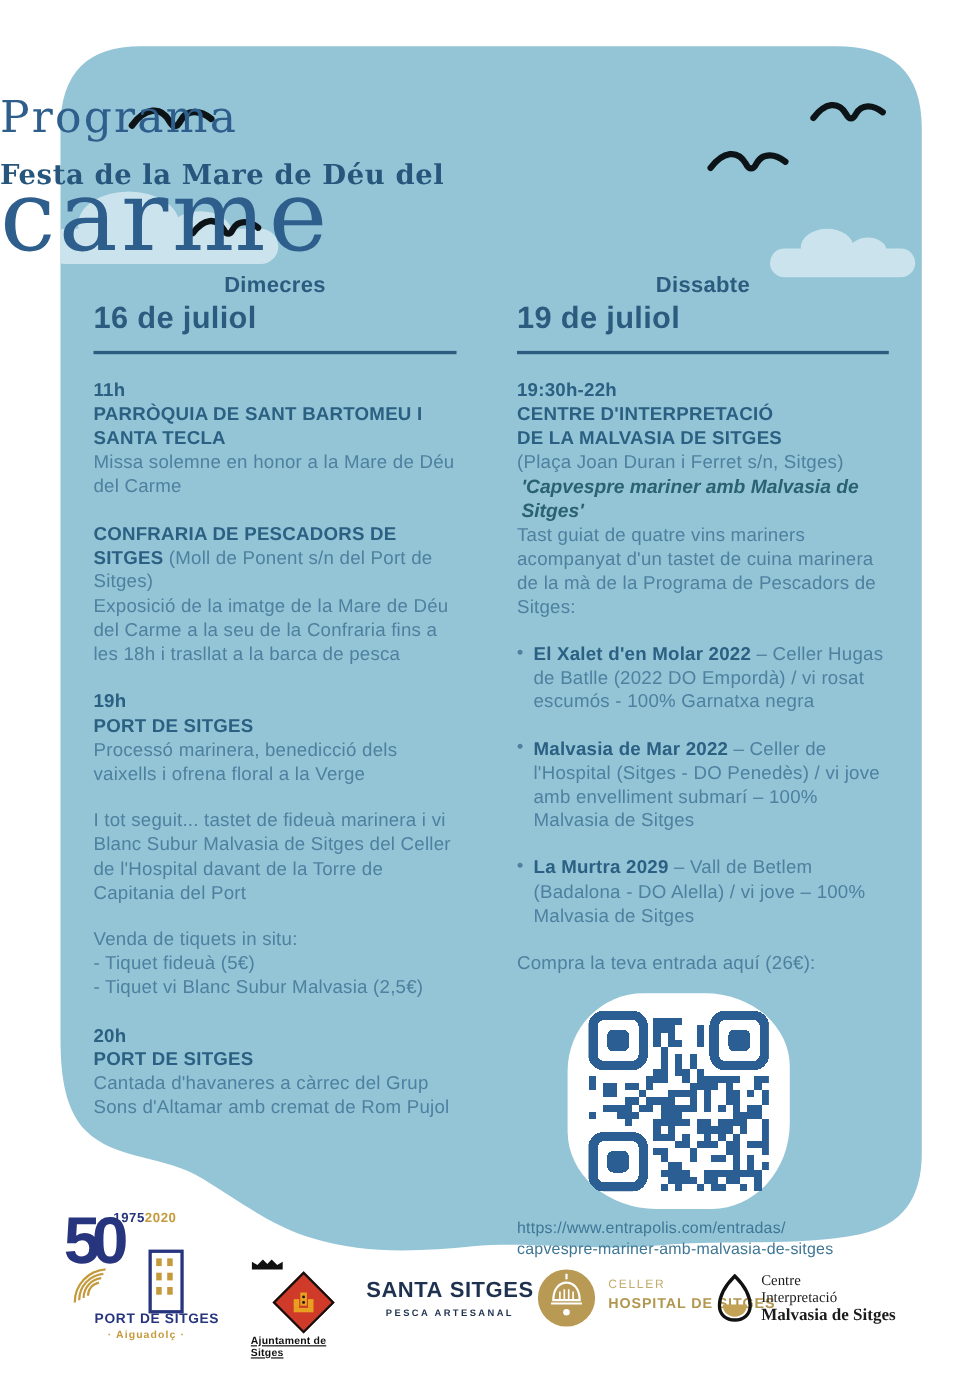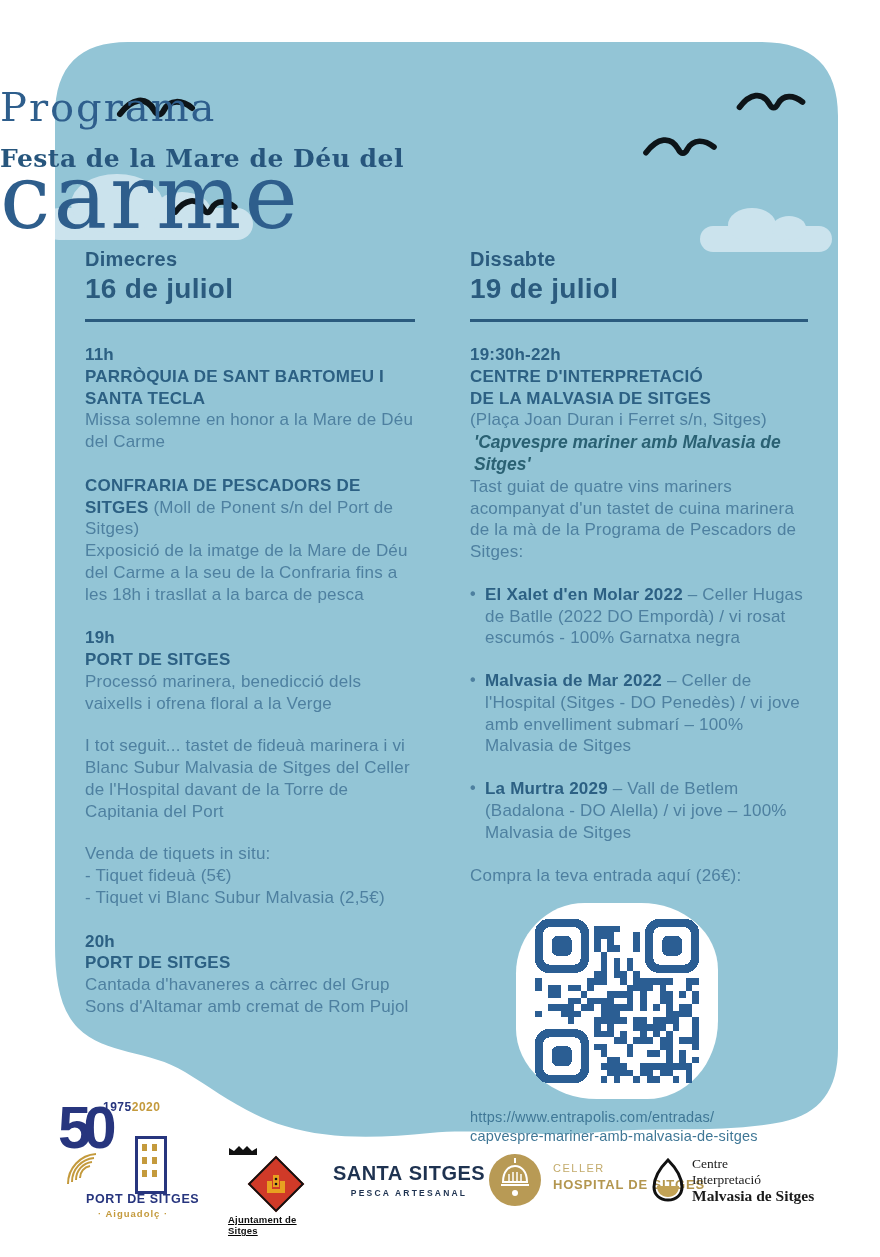--- a/index.html
+++ b/index.html
@@ -26,21 +26,21 @@
     font-size:25px;font-weight:bold;color:#27567d;letter-spacing:0.5px;
   }
   .h-carme{
     position:absolute;left:0;top:152px;width:880px;
     font-family:"DejaVu Serif","Liberation Serif",serif;
     font-size:90px;letter-spacing:3px;color:#2e5e8c;line-height:1;
   }
   .col{position:absolute;top:248px;}
   .col.left{left:85px;width:330px;}
   .col.right{left:470px;width:338px;}
-  .day{font-size:20px;font-weight:bold;color:#2b5b7e;letter-spacing:0.3px;}
+  .day{font-size:20px;font-weight:bold;color:#2b5b7e;letter-spacing:0.3px;text-align:center;}
   .date{font-size:28px;font-weight:bold;color:#2b5b7e;margin-top:2px;letter-spacing:0.3px;}
   .rule{border:none;border-top:3px solid #2b5b7e;margin:14px 0 0 0;width:100%;}
   .evt{margin-top:22px;}
   p{margin:0;}
   .t{font-size:17px;font-weight:bold;color:#2c6083;line-height:1.28;letter-spacing:0.2px;}
   .b{font-size:17px;color:#4e80a0;line-height:1.28;letter-spacing:0.2px;font-weight:normal;}
   .gap{height:21px;}
   .evt-name{font-size:17.5px;font-weight:bold;font-style:italic;color:#2a6173;line-height:1.28;padding-left:4px;}
   .wine{margin-top:21px;position:relative;padding-left:15px;}
   .wine .dot{position:absolute;left:0;top:1px;color:#4e80a0;font-weight:bold;}

